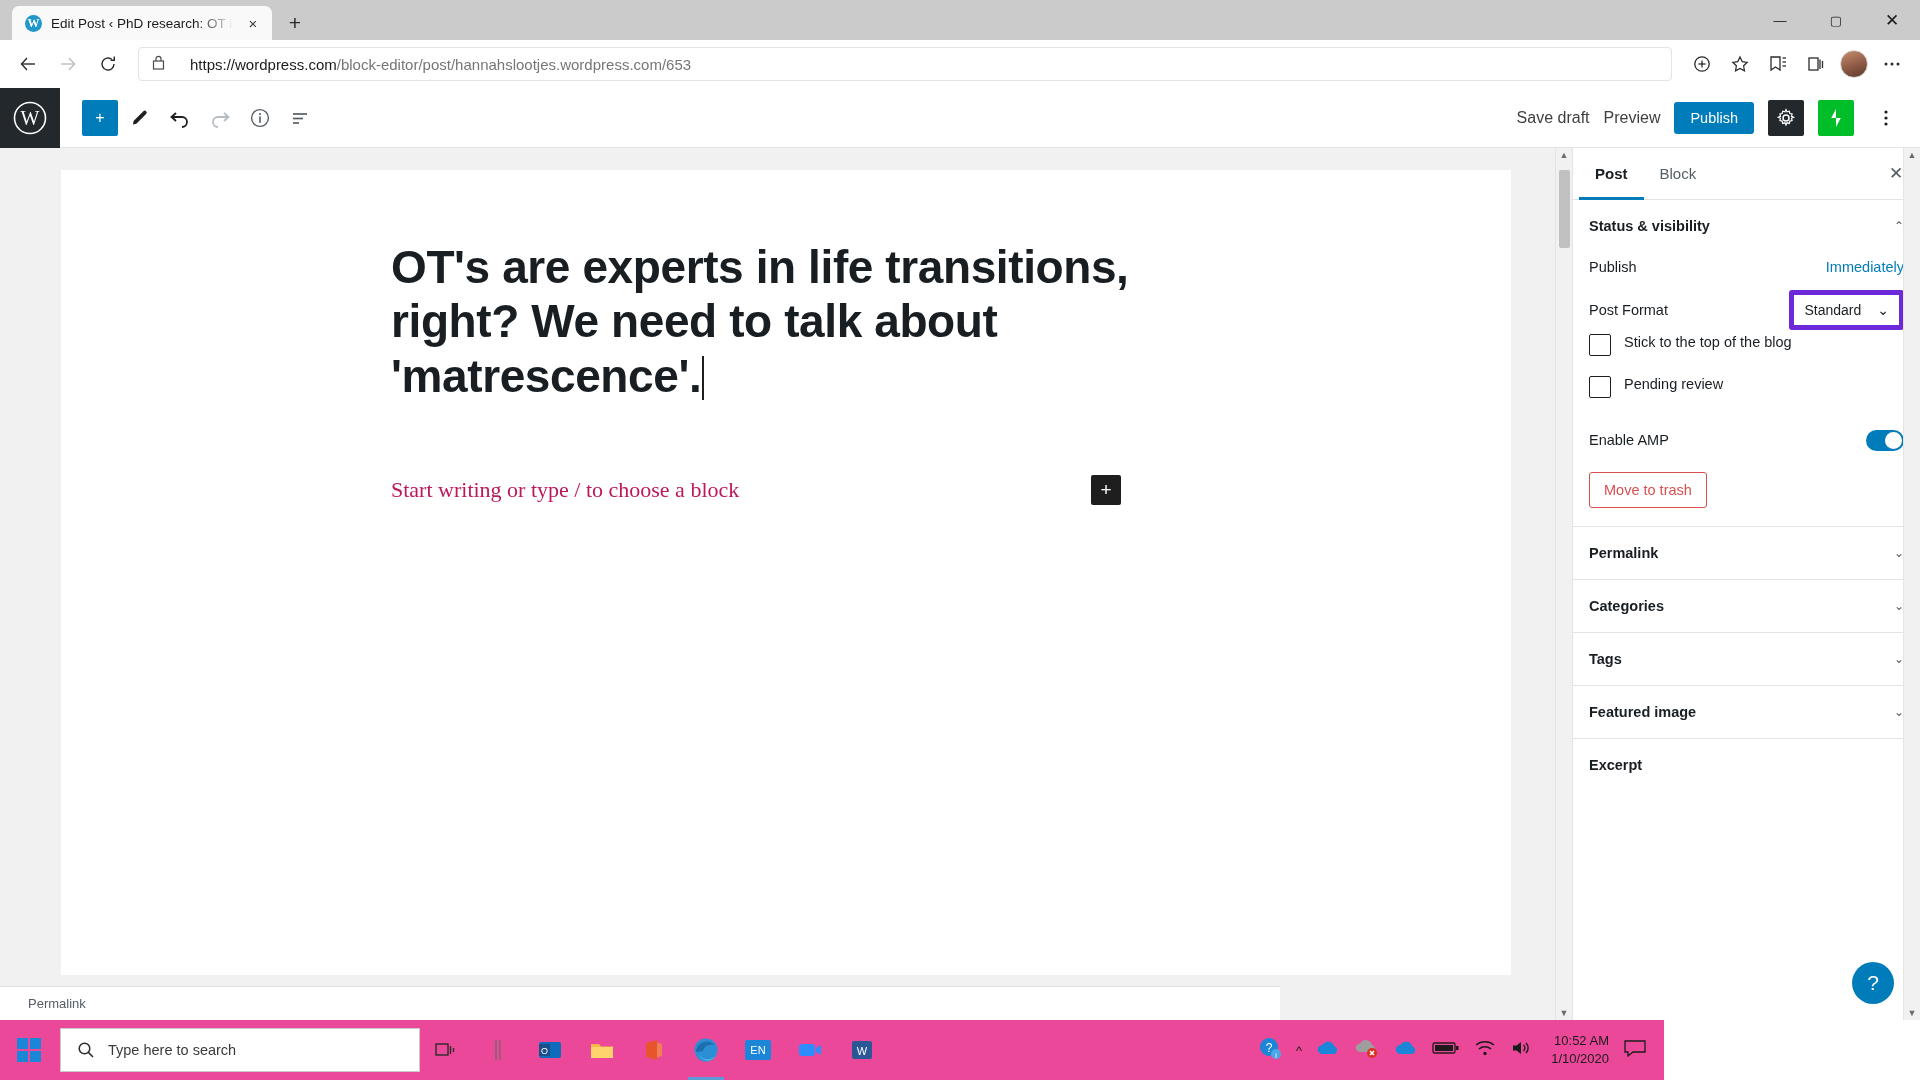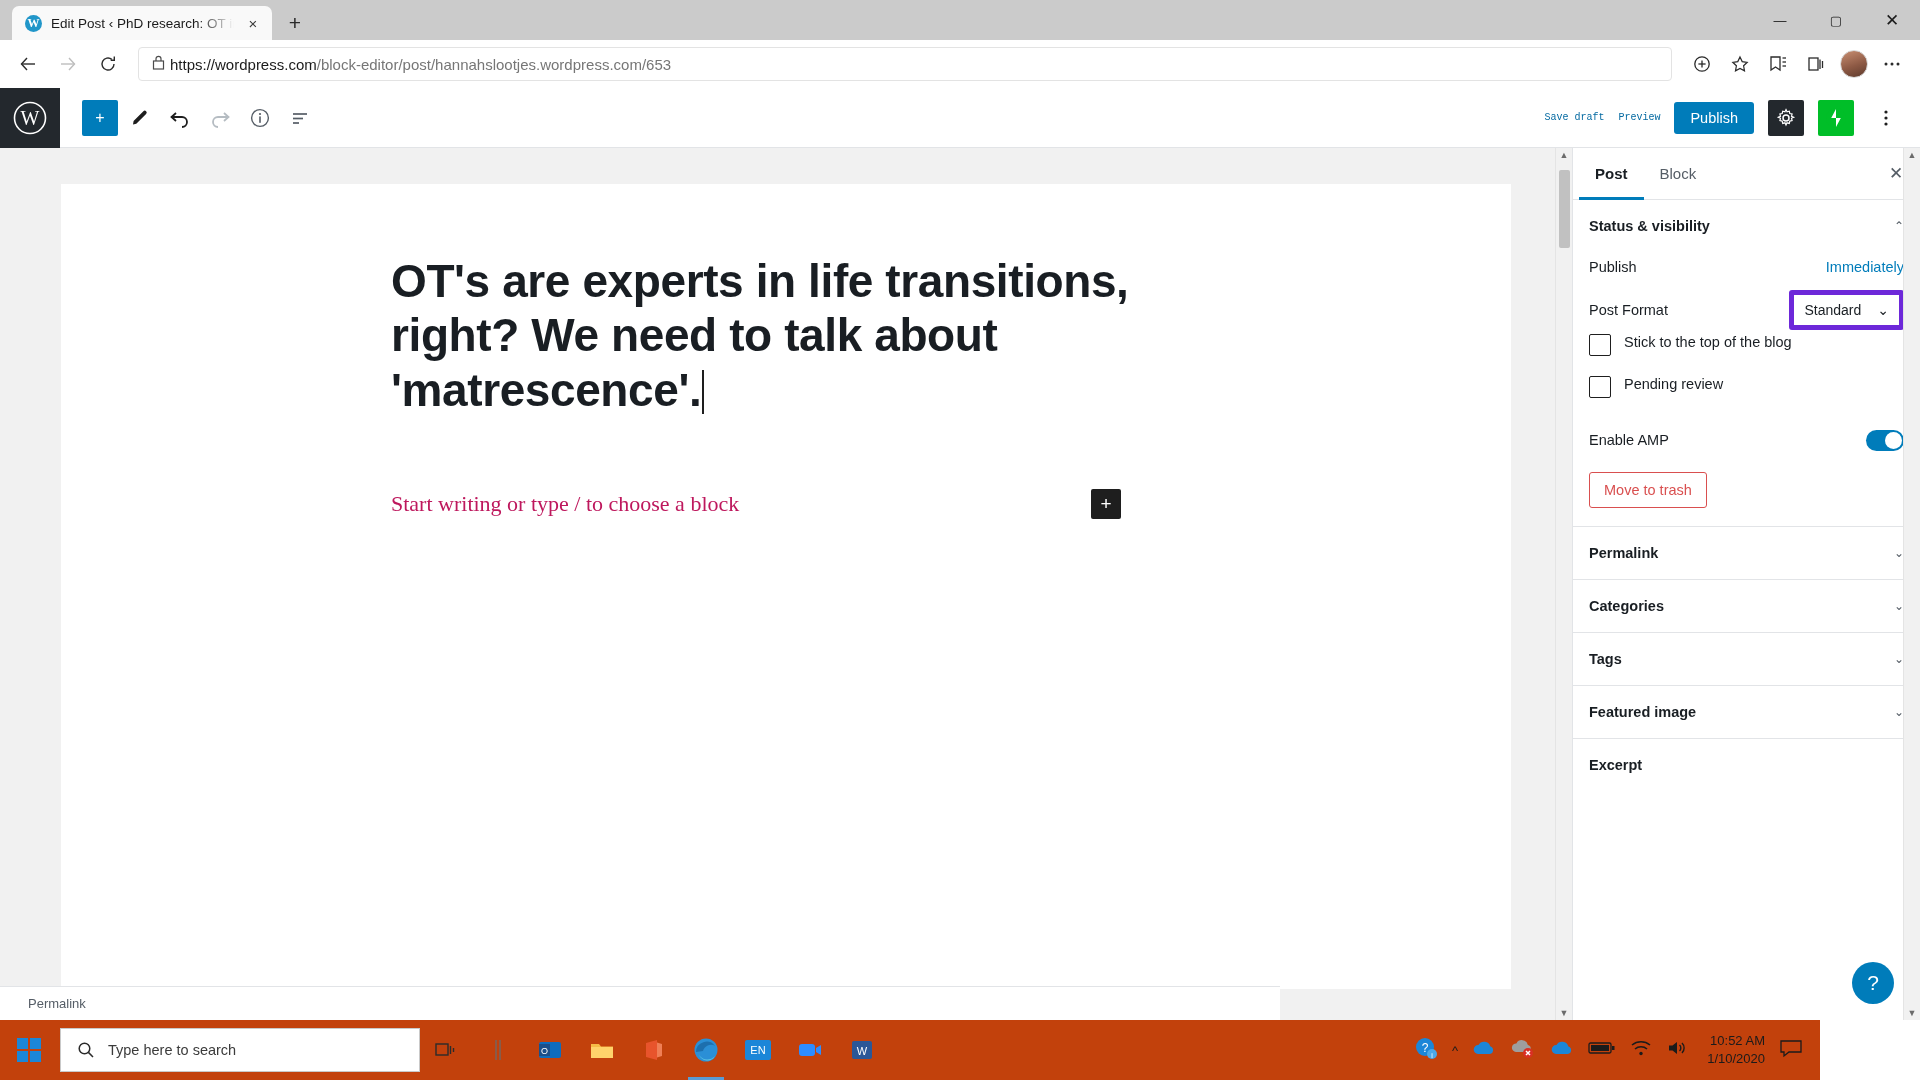--- a/index.html
+++ b/index.html
@@ -64,21 +64,21 @@
   }
   .nav-icon {
     width: 36px; height: 36px; border-radius: 4px;
     display: flex; align-items: center; justify-content: center;
     color: #2b2b2b; flex: 0 0 auto;
   }
   .nav-icon.disabled { color: #bdbdbd; }
   .omnibox {
     flex: 1 1 auto; height: 34px; background: #ffffff;
     border: 1px solid #e3e3e3; border-radius: 4px;
-    display: flex; align-items: center; gap: 4px;
+    display: flex; align-items: center; gap: 24px;
     padding: 0 12px; margin: 0 8px;
   }
   .lock-icon { flex: 0 0 auto; }
   .url { font-size: 15px; color: #767676; white-space: nowrap; }
   .url b { color: #1b1b1b; font-weight: 400; }
   .omni-right { display: flex; align-items: center; gap: 2px; }
   .avatar-btn {
     width: 28px; height: 28px; border-radius: 50%;
     background: linear-gradient(160deg,#c98f72 0%,#8e5a45 55%,#5d3a2c 100%);
     border: 1px solid #d8d8d8; flex: 0 0 auto;
@@ -101,21 +101,21 @@
     width: 36px; height: 36px; border-radius: 2px;
     display: flex; align-items: center; justify-content: center;
     color: #1e1e1e;
   }
   .tool-btn.primary { background: #007cba; color: #fff; border-radius: 2px; }
   .tool-btn.disabled { color: #b5bcc2; }
   .wp-header-right {
     margin-left: auto; display: flex; align-items: center;
     gap: 14px; padding-right: 16px;
   }
-  .link-btn { font-size: 10px; color: #0369a1; white-space: nowrap; font-family: Liberation Mono, monospace; }
+  .link-btn { font-size: 16px; color: #404040; white-space: nowrap; }
   .publish-btn {
     background: #007cba; color: #fff; font-size: 14.5px;
     padding: 8px 16px; border-radius: 3px; white-space: nowrap;
   }
   .hdr-icon {
     width: 36px; height: 36px; display: flex;
     align-items: center; justify-content: center; color: #1e1e1e;
   }
   .hdr-icon.dark { background: #23282d; color: #fff; border-radius: 2px; }
   .hdr-icon.jetpack {
@@ -123,21 +123,21 @@
     font-weight: bold; font-size: 19px;
   }
 
   .wp-body { flex: 1 1 auto; display: flex; min-height: 0; position: relative; }
 
   .editor-area {
     flex: 1 1 auto; background: #f1f1f1; position: relative;
     display: flex; justify-content: center; overflow: hidden;
   }
   .canvas {
-    width: 1450px; background: #fff; margin-top: 36px;
+    width: 1450px; background: #fff; margin-top: 22px;
     height: 805px; padding: 70px 330px 0 330px;
   }
   .post-title {
     font-family: "Liberation Sans", sans-serif;
     font-size: 46px; font-weight: bold; line-height: 1.18;
     color: #191e23; letter-spacing: -0.4px;
     position: relative; display: inline;
   }
   .caret {
     display: inline-block; width: 2px; height: 44px;
@@ -254,22 +254,22 @@
 
   .status-strip {
     position: absolute; left: 0; bottom: 0; width: 1280px; height: 34px;
     background: #fff; border-top: 1px solid #e2e4e7;
     display: flex; align-items: center; padding-left: 28px;
   }
   .status-text { font-size: 13px; color: #555d66; }
 
   
   .taskbar {
-    position: absolute; left: 0; bottom: 0; width: 1820px; height: 60px;
-    background: #c2410c; display: flex; align-items: center;
+    position: absolute; left: 0; bottom: 0; width: 1664px; height: 60px;
+    background: #ec4899; display: flex; align-items: center;
   }
   .start-btn {
     width: 58px; height: 60px; display: flex;
     align-items: center; justify-content: center;
   }
   .win-logo { display: grid; grid-template-columns: 11px 11px; grid-template-rows: 11px 11px; gap: 2.5px; }
   .win-logo i { background: #1b86d8; display: block; }
   .search-box {
     width: 360px; height: 44px; background: #fff;
     display: flex; align-items: center; gap: 13px; padding: 0 16px;

